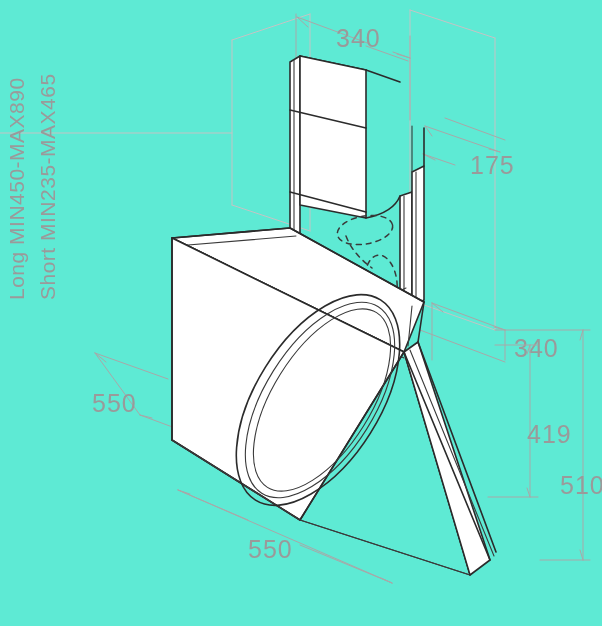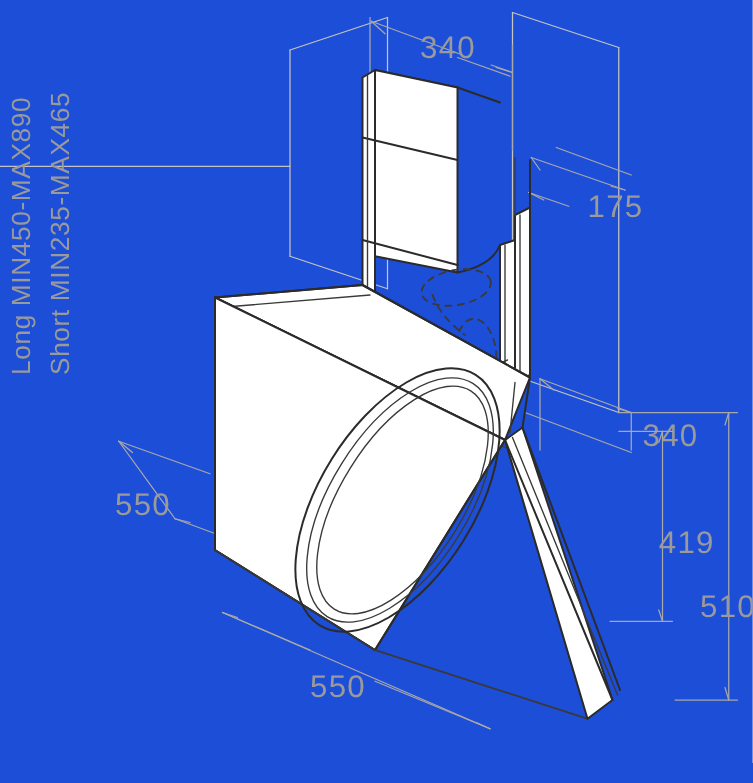--- a/index.html
+++ b/index.html
@@ -2,21 +2,21 @@
 <html><head>
 <meta charset="utf-8">
 <title>Cooker Hood Dimensional Drawing</title>
 <style>
   html,body{margin:0;padding:0;background:#ffffff;}
   body{
     font-family:"Liberation Sans", sans-serif;
     width:602px;height:626px;
     position:relative;overflow:hidden;
   }
-  #stage{position:absolute;left:0;top:0;width:602px;height:626px;background:#1d4ed8;}
+  #stage{position:absolute;left:0;top:0;width:602px;height:626px;background:#5eead4;}
   svg#drawing{position:absolute;left:0;top:0;width:602px;height:626px;display:block;}
 
   
   .obj      {fill:none;stroke:#2b2b2b;stroke-width:1.6;stroke-linejoin:round;stroke-linecap:round;}
   .obj-thin {fill:none;stroke:#3a3a3a;stroke-width:1.1;stroke-linejoin:round;stroke-linecap:round;}
   .obj-fill {fill:#ffffff;stroke:#2b2b2b;stroke-width:1.6;stroke-linejoin:round;}
   .hidden-ln{fill:none;stroke:#3a3a3a;stroke-width:1.5;stroke-linecap:round;
              stroke-dasharray:5 5;}
   .dim      {fill:none;stroke:#a8a8a8;stroke-width:1;stroke-linecap:round;}
   .constr   {fill:none;stroke:#c4c4c4;stroke-width:1;stroke-linecap:round;}

